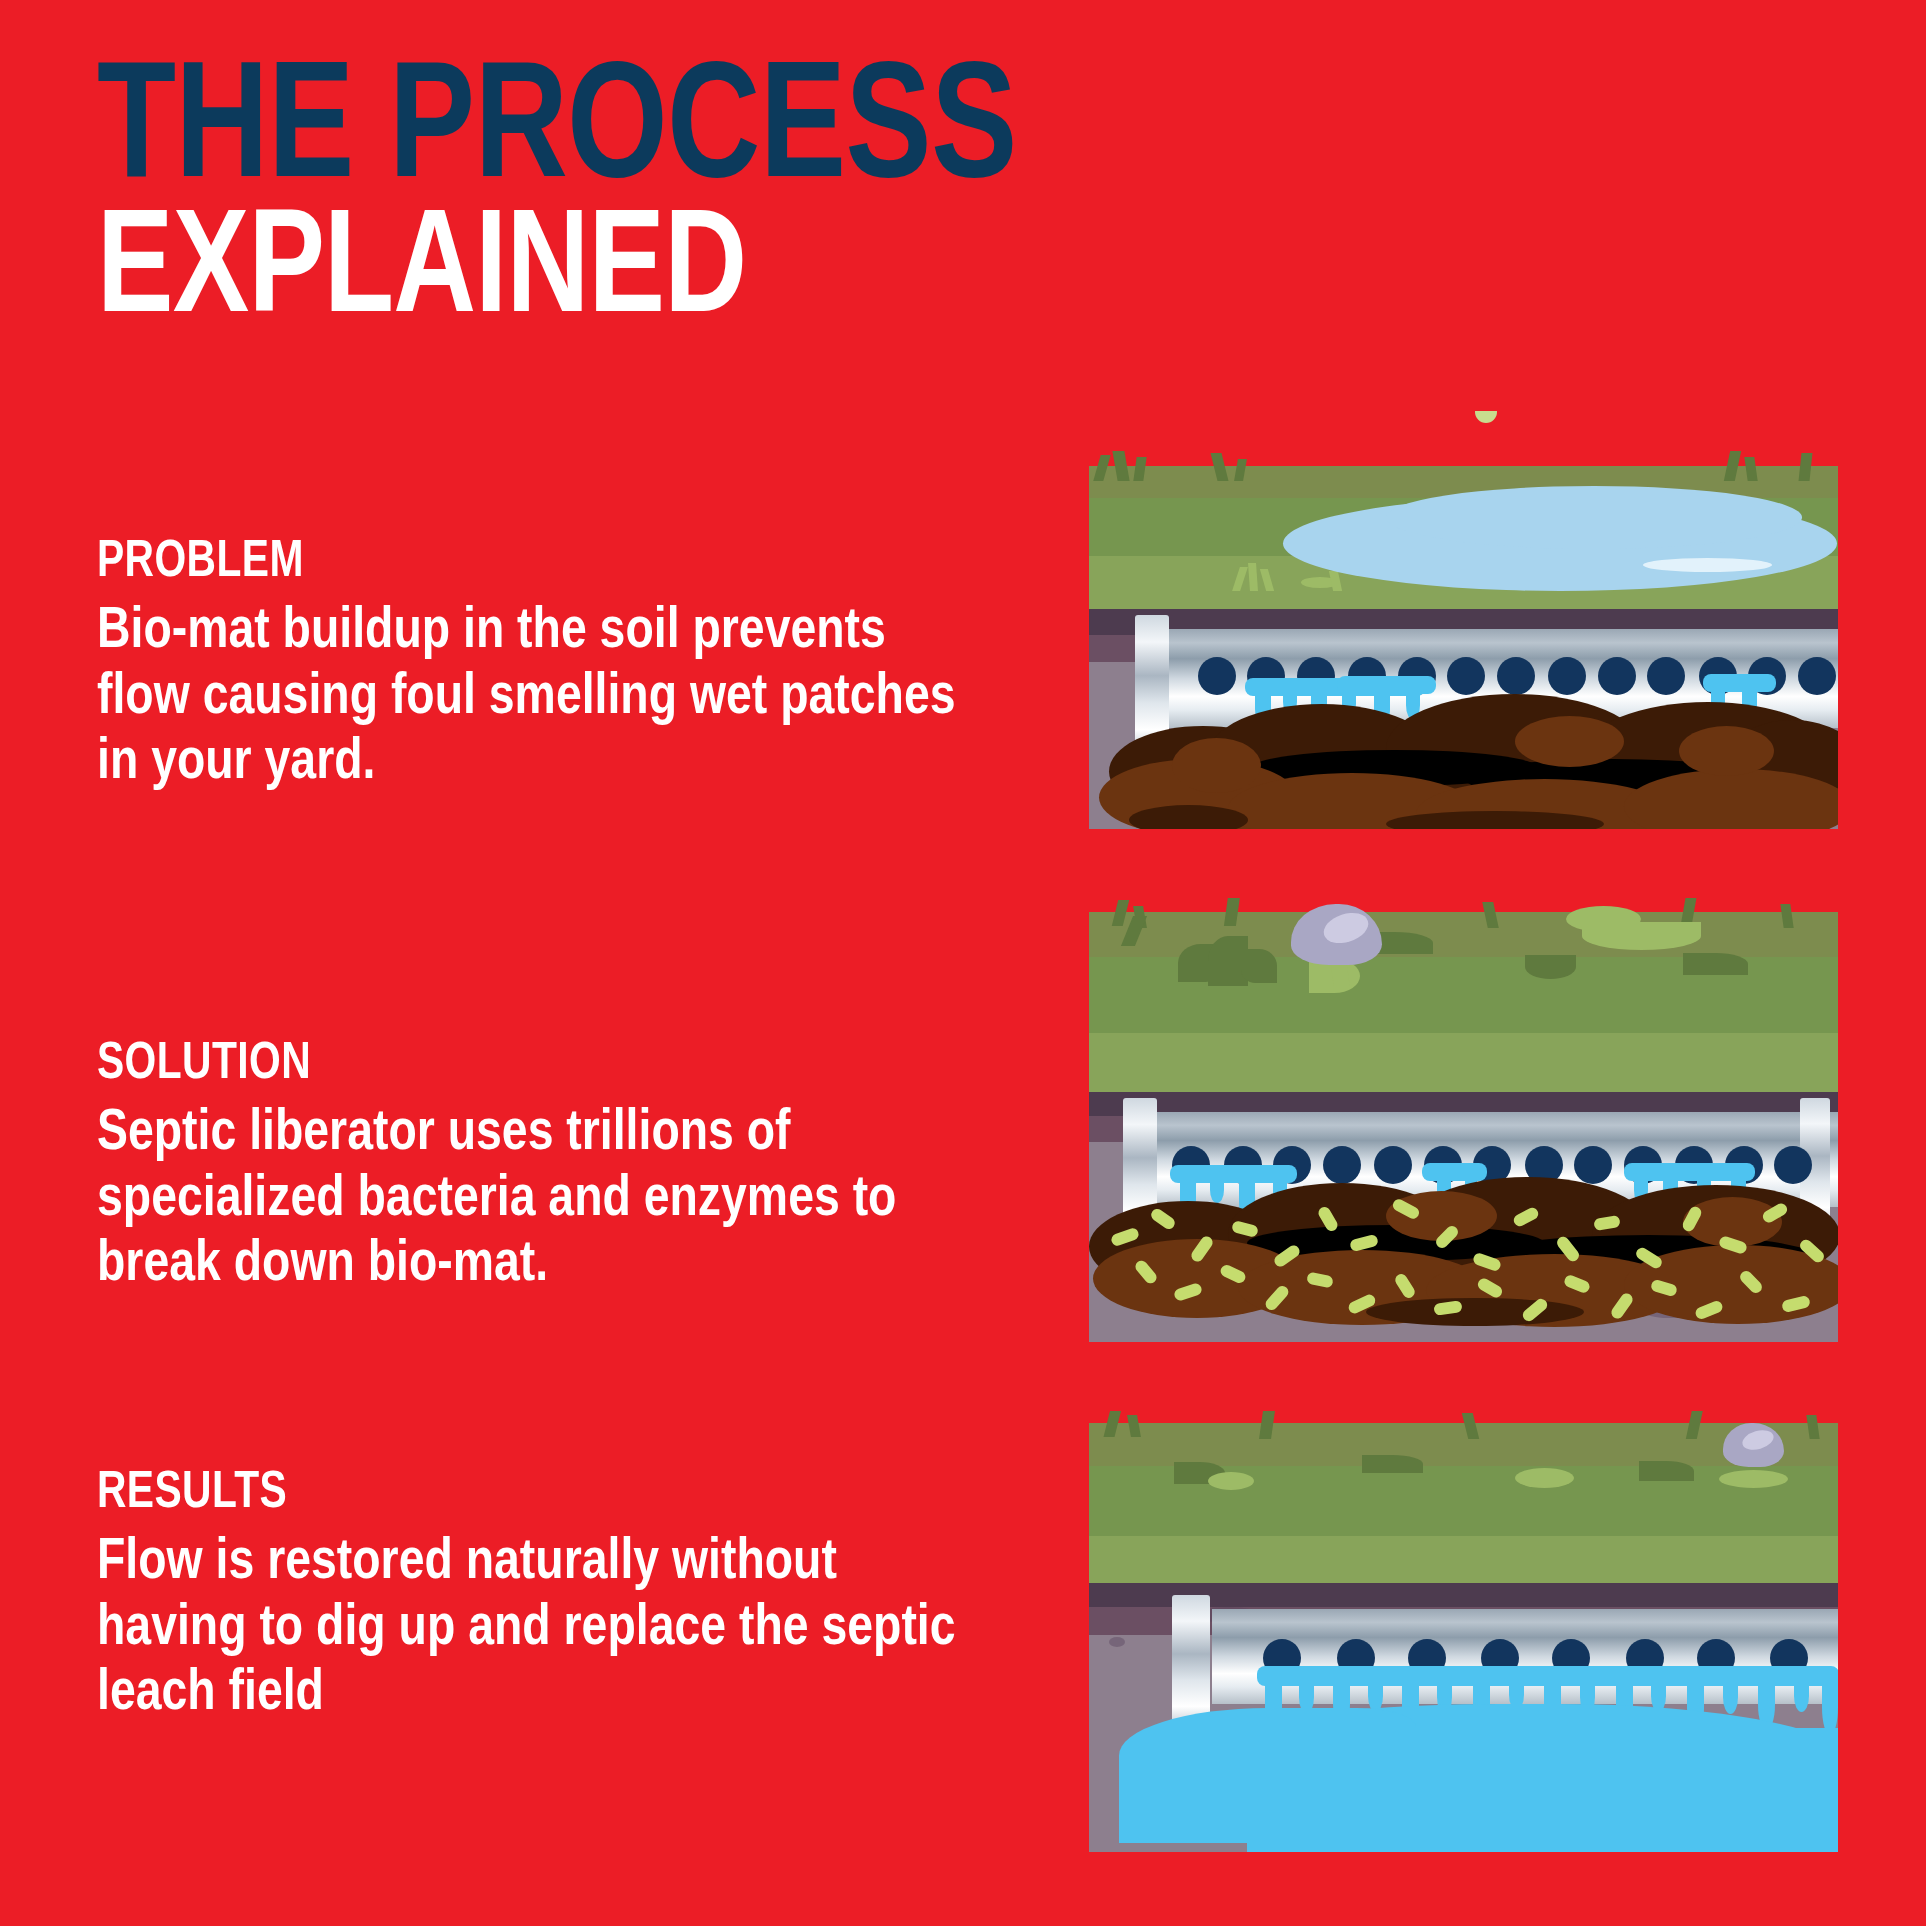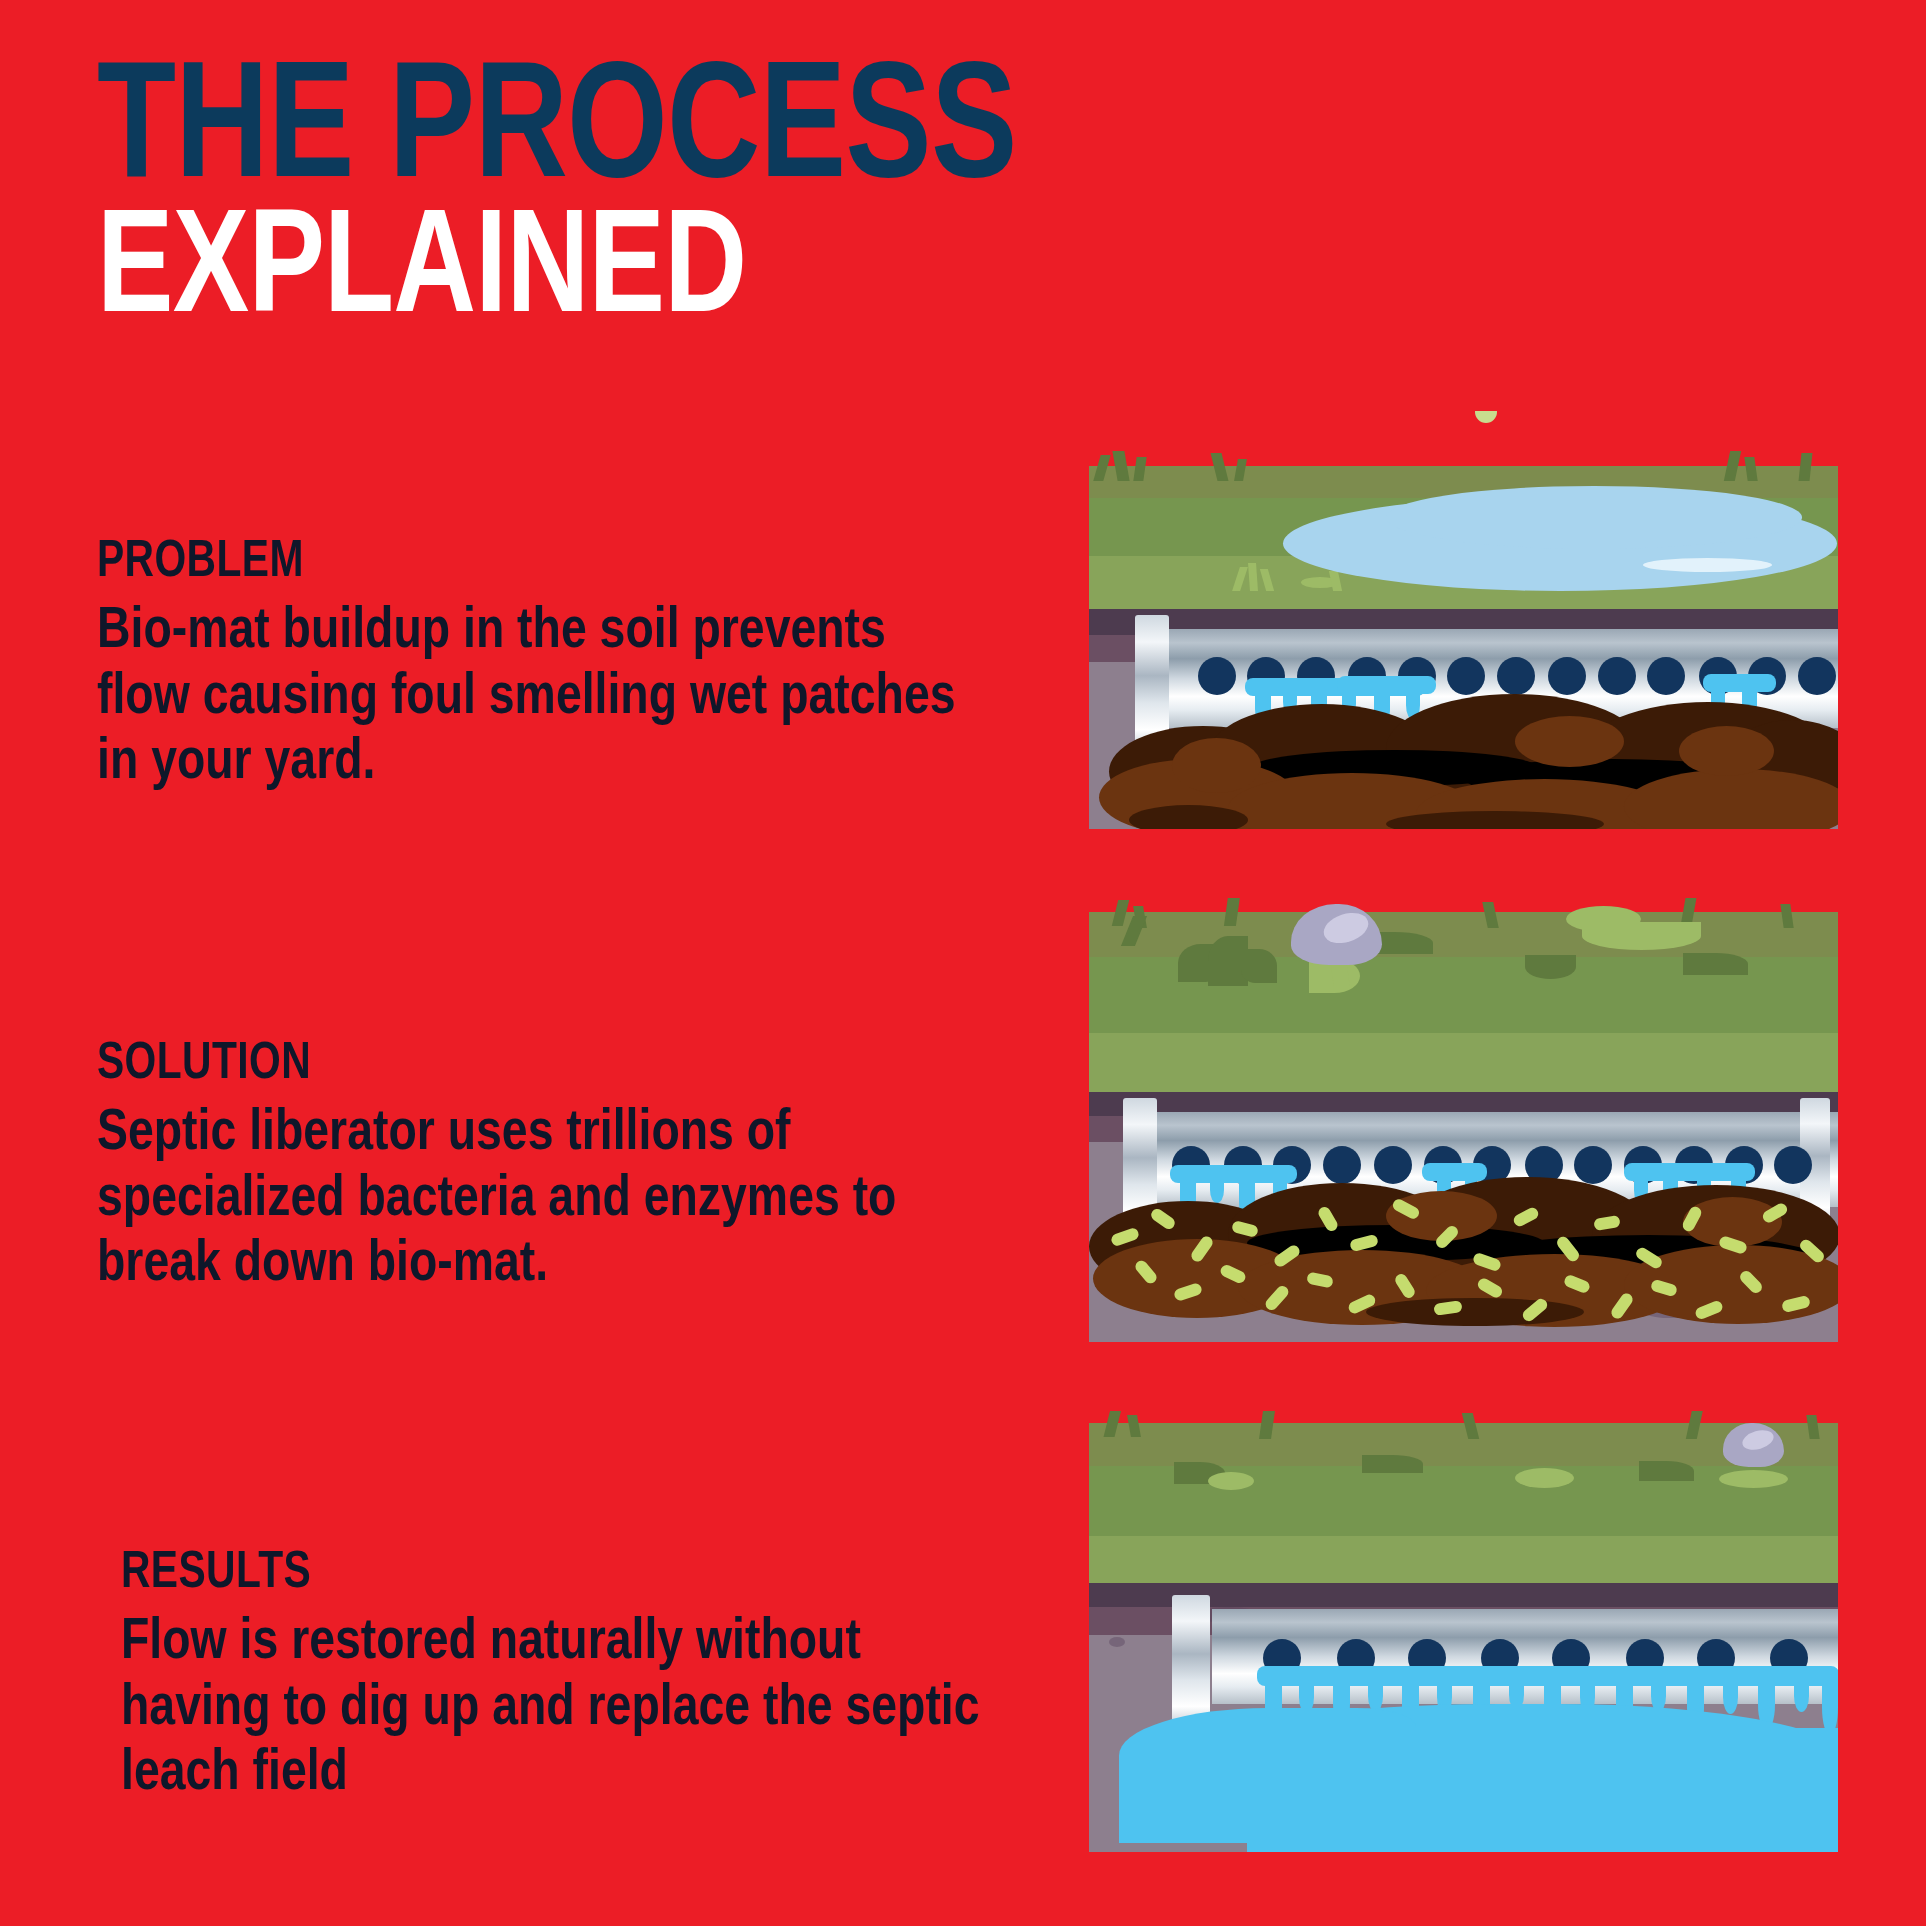--- a/index.html
+++ b/index.html
@@ -19,38 +19,38 @@
     line-height:0.86;
     margin:0;
     transform:scaleX(0.78);
     transform-origin:left center;
     white-space:nowrap;
   }
   #title-line-1{font-size:166px;color:#0C3A5C;}
   #title-line-2{font-size:147px;color:#FFFFFF;margin-top:6px;}
 
   
-  .section{position:absolute;left:97px;width:891px;color:#0f172a;}
+  .section{position:absolute;left:97px;width:891px;color:#ffffff;}
   .section-heading{
     font-family:"Liberation Sans Narrow","Liberation Sans",sans-serif;
     font-weight:bold;font-size:51px;line-height:1.0;
     letter-spacing:0.5px;margin:0 0 10px 0;
     transform:scaleX(0.80);transform-origin:left center;
     white-space:nowrap;
   }
   .section-body{
     font-family:"Liberation Sans Narrow","Liberation Sans",sans-serif;
     font-weight:bold;font-size:58px;line-height:1.13;
     margin:0;
     transform:scaleX(0.80);transform-origin:left top;
     width:1109px;
   }
   #section-problem{top:533px;}
   #section-solution{top:1035px;}
-  #section-results{top:1544px;margin-left:24px;}
+  #section-results{top:1464px;}
 
   
   .panel{
     position:absolute;left:1089px;width:749px;
     overflow:hidden;
     background:#8d7f8e;
   }
   #panel-problem{top:411px;height:418px;}
   #panel-solution{top:898px;height:444px;}
   #panel-results{top:1411px;height:441px;}

